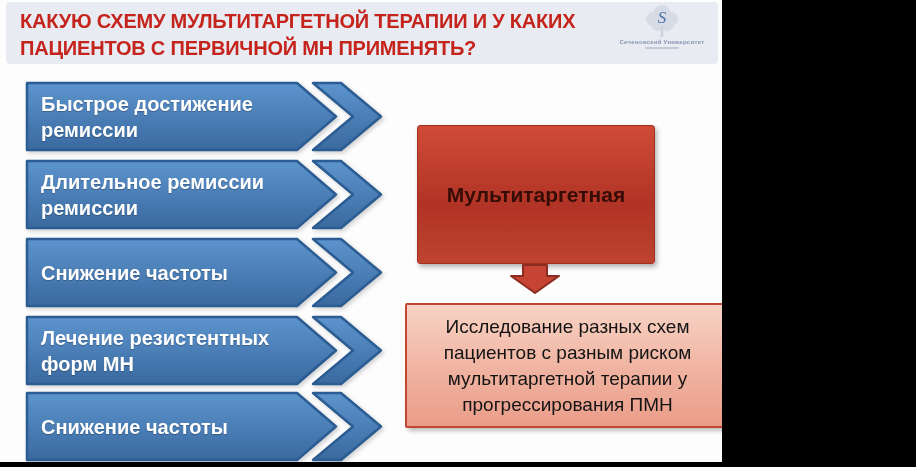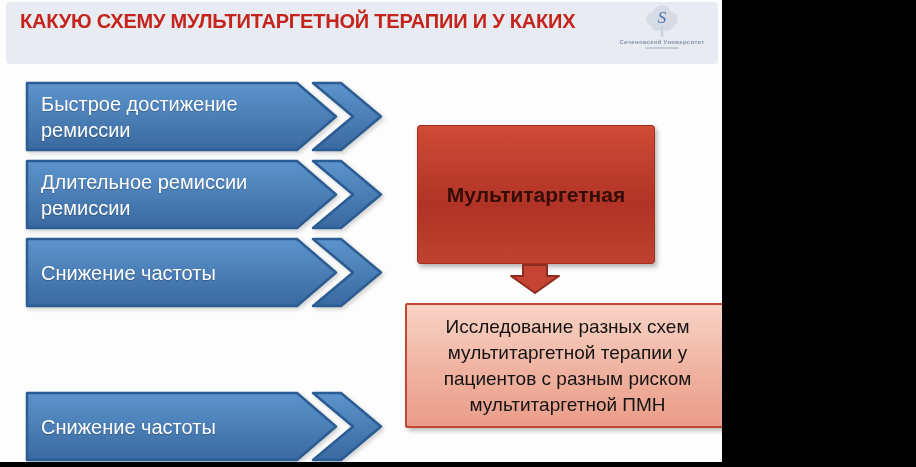--- a/index.html
+++ b/index.html
@@ -29,21 +29,21 @@
   .logo-name{
     margin-top:1px;font-size:6px;color:#8595b1;font-weight:bold;
     white-space:nowrap;letter-spacing:0.3px;
   }
   .logo-subline{width:34px;height:2px;background:#c2ccd9;border-radius:1px;margin-top:2px;}
   
   .goal-row{position:absolute;left:25px;width:360px;height:71px;filter:drop-shadow(2px 2px 2px rgba(0,0,0,0.18));}
   .goal-row svg{position:absolute;left:0;top:0;}
   .goal-label{
     position:absolute;left:16px;top:50%;transform:translateY(-50%);width:252px;
-    color:#fff;font-weight:normal;font-size:20px;line-height:26px;
+    color:#fff;font-weight:bold;font-size:20px;line-height:26px;
     text-shadow:0 1px 1px rgba(0,0,0,0.25);
   }
   
   .therapy-box{
     position:absolute;left:417px;top:125px;width:236px;height:137px;
     background:linear-gradient(180deg,#cf4b37 0%,#b03325 58%,#bf4330 100%);
     border:1px solid #a2301f;border-radius:3px;
     box-shadow:2px 3px 5px rgba(0,0,0,0.30);
     display:flex;flex-direction:column;align-items:center;justify-content:center;
     color:#350d06;font-weight:bold;font-size:21px;line-height:29px;
@@ -74,20 +74,21 @@
     </linearGradient>
   </defs>
 </svg>
 
 <div class="slide">
 
   <div class="header-band"></div>
 
   <div class="slide-title">
     <div>КАКУЮ СХЕМУ МУЛЬТИТАРГЕТНОЙ ТЕРАПИИ И У КАКИХ</div>
+    <div>ПАЦИЕНТОВ С ПЕРВИЧНОЙ МН ПРИМЕНЯТЬ?</div>
   </div>
 
   <div class="logo">
     <svg width="40" height="34" viewBox="0 0 40 34">
       <g fill="#d6dbe6">
         <circle cx="20" cy="10" r="9"></circle>
         <circle cx="11" cy="15" r="7"></circle>
         <circle cx="29" cy="15" r="7"></circle>
         <circle cx="16" cy="20" r="7"></circle>
         <circle cx="25" cy="20" r="7"></circle>
@@ -124,20 +125,30 @@
   <div class="goal-row" style="top:237px">
     <svg width="360" height="71" viewBox="0 0 360 71">
       <polygon points="2,2 272,2 311,35.5 272,69 2,69" fill="url(#gBlue)" stroke="#2b5c92" stroke-width="2.5" stroke-linejoin="round"></polygon>
       <polygon points="288,2 316,2 356,35.5 316,69 288,69 328,35.5" fill="url(#gBlue)" stroke="#2b5c92" stroke-width="2.5" stroke-linejoin="round"></polygon>
     </svg>
     <div class="goal-label">
       <div>Снижение частоты</div>
     </div>
   </div>
 
+  <div class="goal-row" style="top:315px">
+    <svg width="360" height="71" viewBox="0 0 360 71">
+      <polygon points="2,2 272,2 311,35.5 272,69 2,69" fill="url(#gBlue)" stroke="#2b5c92" stroke-width="2.5" stroke-linejoin="round"></polygon>
+      <polygon points="288,2 316,2 356,35.5 316,69 288,69 328,35.5" fill="url(#gBlue)" stroke="#2b5c92" stroke-width="2.5" stroke-linejoin="round"></polygon>
+    </svg>
+    <div class="goal-label">
+      <div>Лечение резистентных</div>
+      <div>форм МН</div>
+    </div>
+  </div>
 
   <div class="goal-row" style="top:391px">
     <svg width="360" height="71" viewBox="0 0 360 71">
       <polygon points="2,2 272,2 311,35.5 272,69 2,69" fill="url(#gBlue)" stroke="#2b5c92" stroke-width="2.5" stroke-linejoin="round"></polygon>
       <polygon points="288,2 316,2 356,35.5 316,69 288,69 328,35.5" fill="url(#gBlue)" stroke="#2b5c92" stroke-width="2.5" stroke-linejoin="round"></polygon>
     </svg>
     <div class="goal-label">
       <div>Снижение частоты</div>
     </div>
   </div>
@@ -145,21 +156,21 @@
   <div class="therapy-box">
     <div>Мультитаргетная</div>
   </div>
 
   <svg class="down-arrow" width="50" height="31" viewBox="0 0 50 31">
     <polygon points="13,1 37,1 37,12 49,12 25,29 1,12 13,12" fill="#c64433" stroke="#8c2b20" stroke-width="2" stroke-linejoin="round"></polygon>
   </svg>
 
   <div class="research-box">
     <div>Исследование разных схем</div>
+    <div>пациентов с разным риском</div>
     <div>мультитаргетной терапии у</div>
-    <div>пациентов с разным риском</div>
-    <div>мультитаргетной ПМН</div>
+    <div>прогрессирования ПМН</div>
   </div>
 
 </div>
 
 <div class="letterbox-right"></div>
 <div class="letterbox-bottom"></div>
 
 </body></html>

